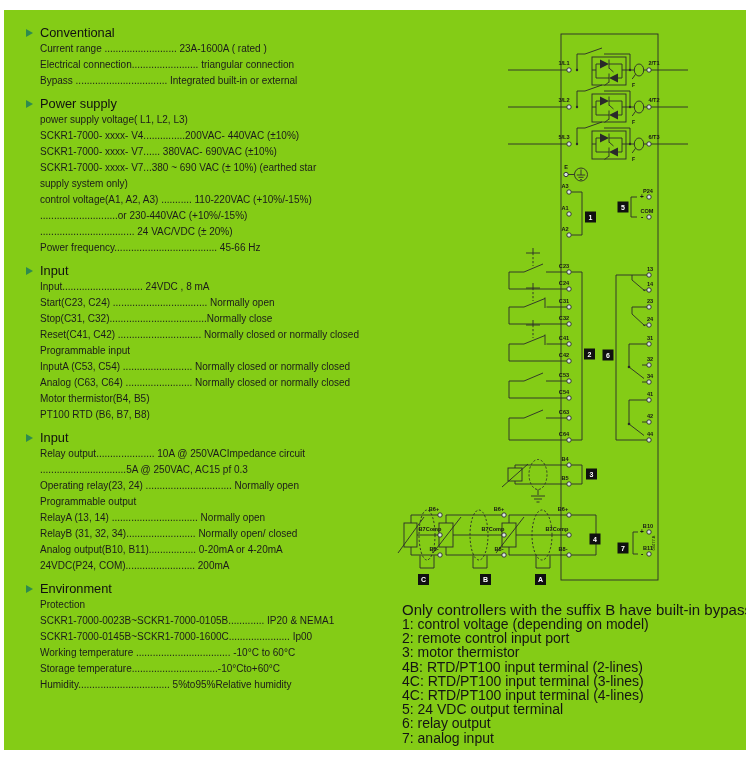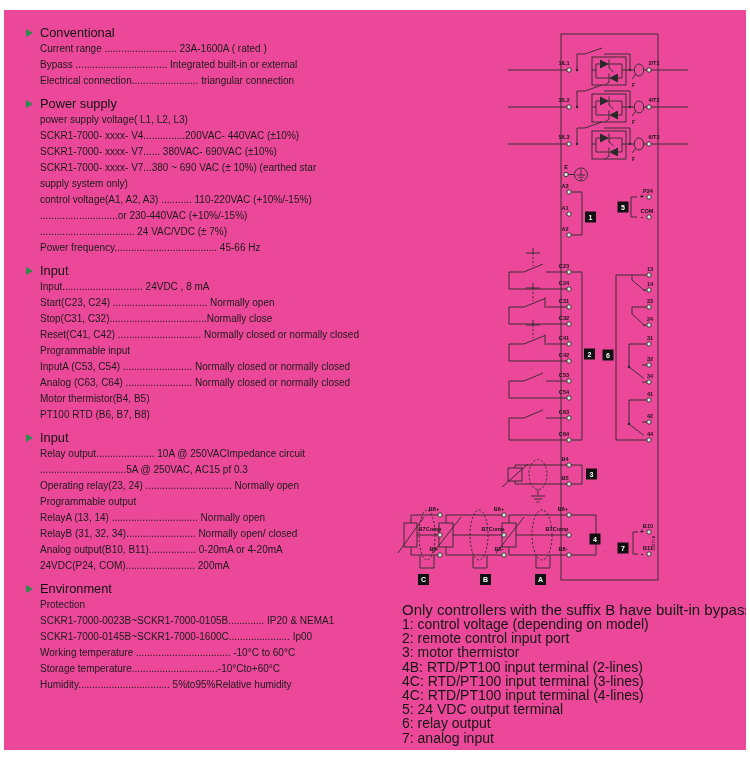--- a/index.html
+++ b/index.html
@@ -1,17 +1,17 @@
 <!DOCTYPE html>
 <html><head>
 <meta charset="utf-8">
 <style>
   html,body{margin:0;padding:0;background:#ffffff;}
   body{width:750px;height:757px;font-family:"Liberation Sans",sans-serif;-webkit-font-smoothing:antialiased;}
-  .canvas{position:relative;margin:10px 4px 6px 4px;width:742px;height:740px;background:#ec4899;overflow:hidden;}
+  .canvas{position:relative;margin:10px 4px 6px 4px;width:742px;height:740px;background:#84cc16;overflow:hidden;}
   
   .left-col{position:absolute;left:20px;top:14px;width:400px;color:#161616;}
   .section{margin-bottom:6px;}
   .sec-head{display:flex;align-items:center;height:17px;}
   .arrow{width:0;height:0;border-left:7px solid #2e8b50;border-top:4.5px solid transparent;border-bottom:4.5px solid transparent;margin-right:7px;margin-left:2px;flex:none;}
   .sec-title{font-size:12.8px;color:#101010;}
   .sec-lines{margin-left:16px;}
   .spec-line{font-size:10px;line-height:16px;white-space:nowrap;color:#1b1b1b;}
   
   .notes{position:absolute;left:398px;top:592px;width:344px;color:#141414;}
@@ -39,39 +39,39 @@
 
   <div class="left-col">
 
     <div class="section">
       <div class="sec-head">
         <span class="arrow"></span>
         <span class="sec-title">Conventional</span>
       </div>
       <div class="sec-lines">
           <div class="spec-line">Current range  .......................... 23A-1600A ( rated )</div>
+          <div class="spec-line">Electrical connection........................ triangular connection</div>
           <div class="spec-line">Bypass ................................. Integrated built-in or external</div>
-          <div class="spec-line">Electrical connection........................ triangular connection</div>
         </div>
     </div>
 
     <div class="section">
       <div class="sec-head">
         <span class="arrow"></span>
         <span class="sec-title">Power supply</span>
       </div>
       <div class="sec-lines">
           <div class="spec-line">power supply voltage( L1, L2, L3)</div>
           <div class="spec-line">SCKR1-7000- xxxx- V4...............200VAC- 440VAC (±10%)</div>
           <div class="spec-line">SCKR1-7000- xxxx- V7...... 380VAC- 690VAC (±10%)</div>
           <div class="spec-line">SCKR1-7000- xxxx- V7...380 ~ 690 VAC (± 10%) (earthed star</div>
           <div class="spec-line">supply system only)</div>
           <div class="spec-line">control voltage(A1, A2, A3)  ........... 110-220VAC (+10%/-15%)</div>
           <div class="spec-line">............................or 230-440VAC (+10%/-15%)</div>
-          <div class="spec-line">.................................. 24 VAC/VDC (± 7%)</div>
+          <div class="spec-line">.................................. 24 VAC/VDC (± 20%)</div>
           <div class="spec-line">Power frequency..................................... 45-66 Hz</div>
         </div>
     </div>
 
     <div class="section">
       <div class="sec-head">
         <span class="arrow"></span>
         <span class="sec-title">Input</span>
       </div>
       <div class="sec-lines">

